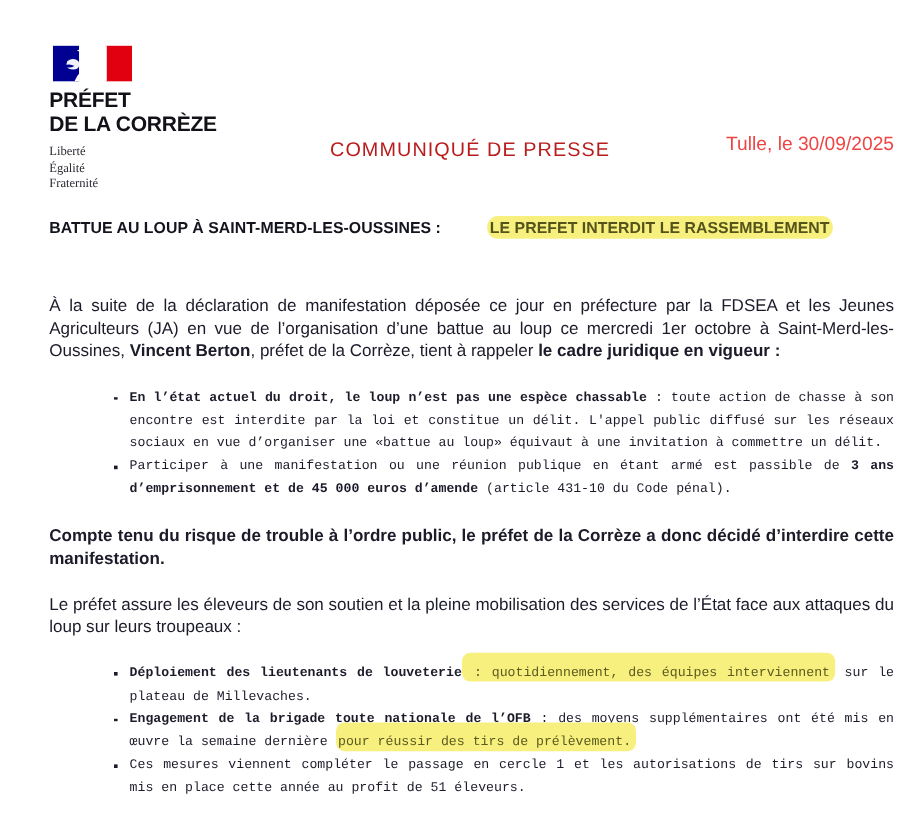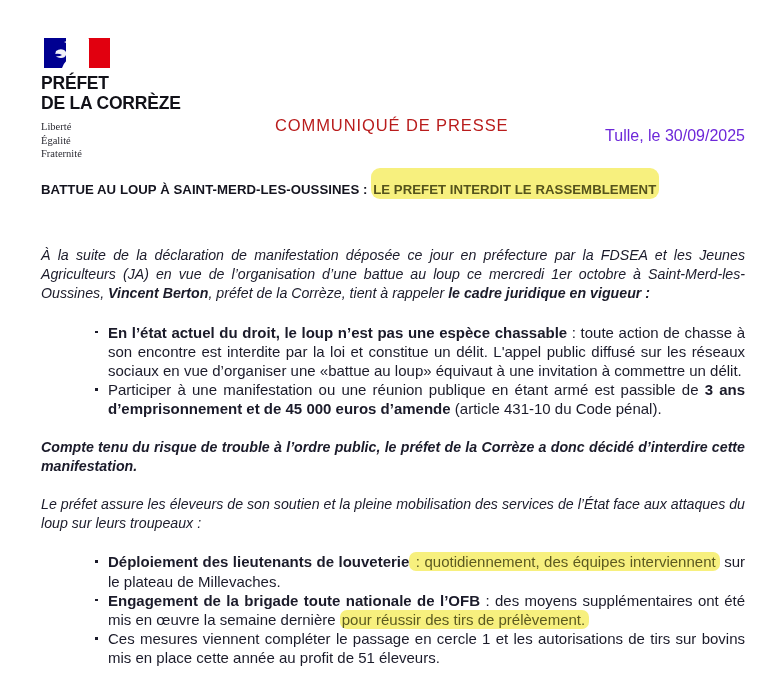--- a/index.html
+++ b/index.html
@@ -73,23 +73,23 @@
     top: 78px;
     font-size: 16.5px;
     letter-spacing: 0.9px;
     color: #b91c1c;
     white-space: nowrap;
   }
 
   .doc-place-date {
     position: absolute;
     right: 0;
-    top: 89px;
+    top: 74px;
     font-size: 16px;
-    color: #6d28d9;
+    color: #ef4444;
     white-space: nowrap;
   }
 
   
   .doc-title {
     position: absolute;
     left: 41px;
     top: 180px;
     width: 704px;
     font-size: 13.2px;
@@ -106,39 +106,39 @@
     top: 246px;
     width: 704px;
   }
 
   p.para {
     margin: 0;
     font-size: 14.2px;
     line-height: 19.2px;
     text-align: justify;
     color: #1b1b2a;
-    font-style: italic;
   }
 
   p.para.bold { font-weight: bold; }
 
   .gap-lg { height: 19px; }
 
   ul.bullets {
     margin: 0;
     padding: 0;
     list-style: none;
   }
   ul.bullets li {
     position: relative;
     padding-left: 67px;
-    font-size: 15px;
+    font-size: 11px;
     line-height: 19.2px;
     text-align: justify;
     color: #1b1b2a;
+    font-family: Liberation Mono, monospace;
   }
   ul.bullets li::before {
     content: "";
     position: absolute;
     left: 54px;
     top: 8px;
     width: 2.6px;
     height: 2.6px;
     background: #1b1b2a;
   }
@@ -148,26 +148,27 @@
   mark.hl {
     background: #f7f07e;
     color: #5c5a20;
     padding: 0;
     border-radius: 1px;
     box-decoration-break: clone;
     -webkit-box-decoration-break: clone;
   }
   mark.hl.title-hl {
     color: #55531c;
-    padding: 14px 3px 2px 2px;
+    padding: 2px 3px 2px 2px;
     border-radius: 9px;
+    margin-left: 35px;
   }
   mark.hl.soft {
     border-radius: 7px;
-    padding: 1px 4px 1px 2px;
+    padding: 11px 4px 1px 2px;
   }
 </style>
 </head>
 <body>
 
 <div class="page">
 
   <div class="header">
 
     <div class="brand">

